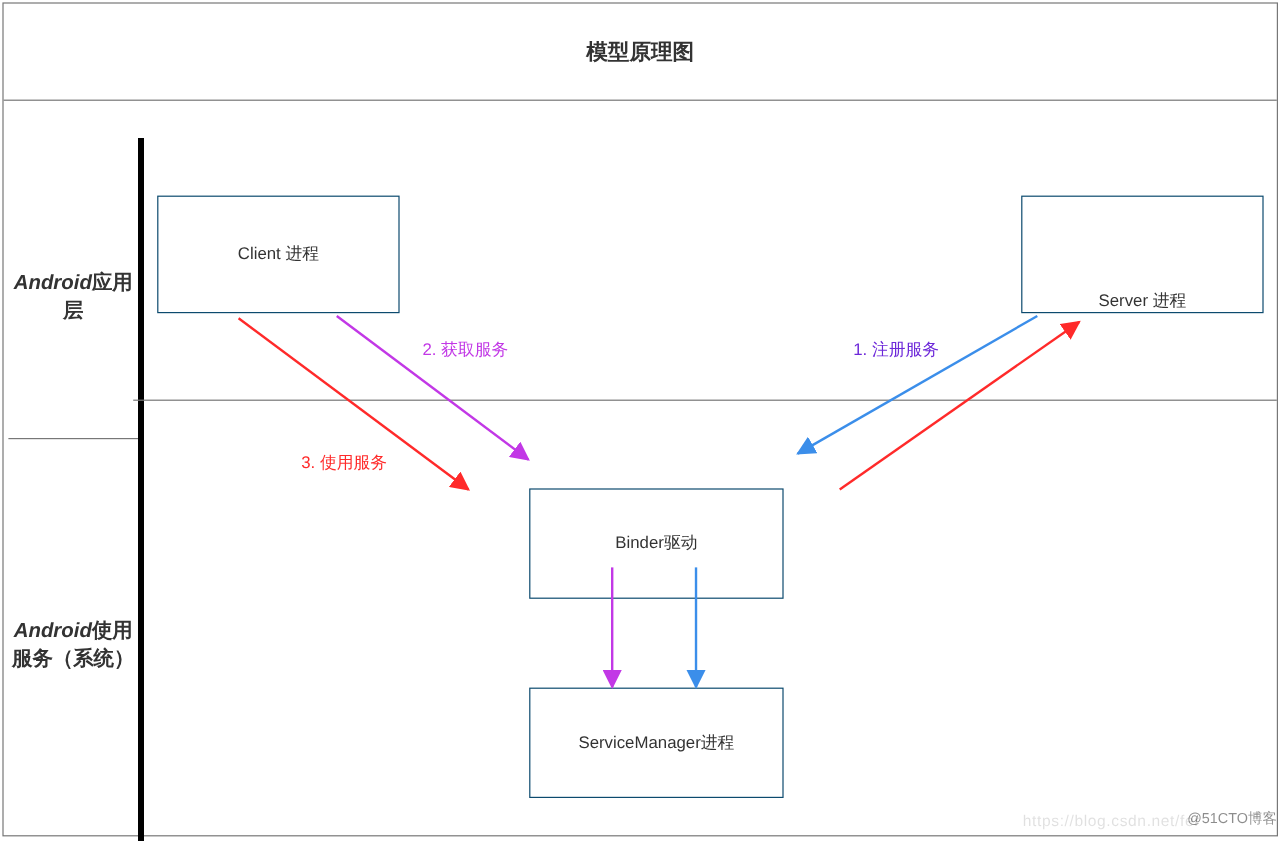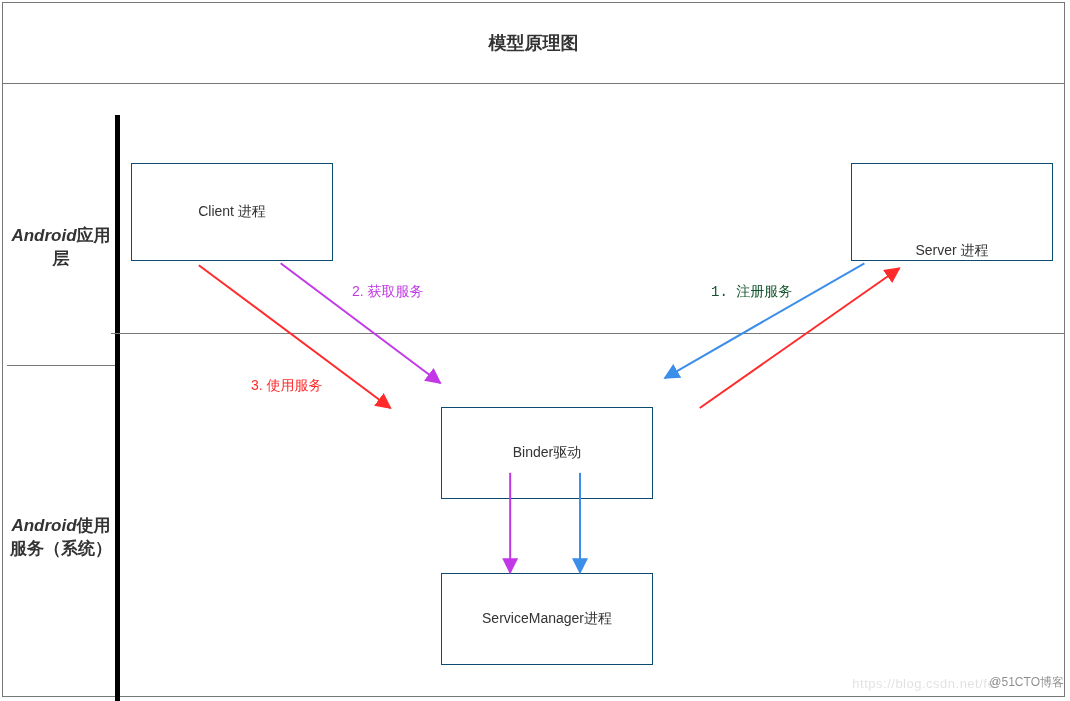--- a/index.html
+++ b/index.html
@@ -95,21 +95,21 @@
     width: 100%; height: 100%;
     pointer-events: none;
   }
   .lbl {
     position: absolute;
     font-size: 14px;
     white-space: nowrap;
   }
   .lbl.red    { color: #ff2a2a; }
   .lbl.purple { color: #c238e6; }
-  .lbl.blue   { color: #14532d; font-family: Liberation Mono, monospace; }
+  .lbl.blue   { color: #6d28d9; }
   .watermark1 {
     position: absolute;
     right: 70px;
     bottom: 10px;
     font-size: 13px;
     color: rgba(0,0,0,0.12);
     letter-spacing: 0.5px;
   }
   .watermark2 {
     position: absolute;

